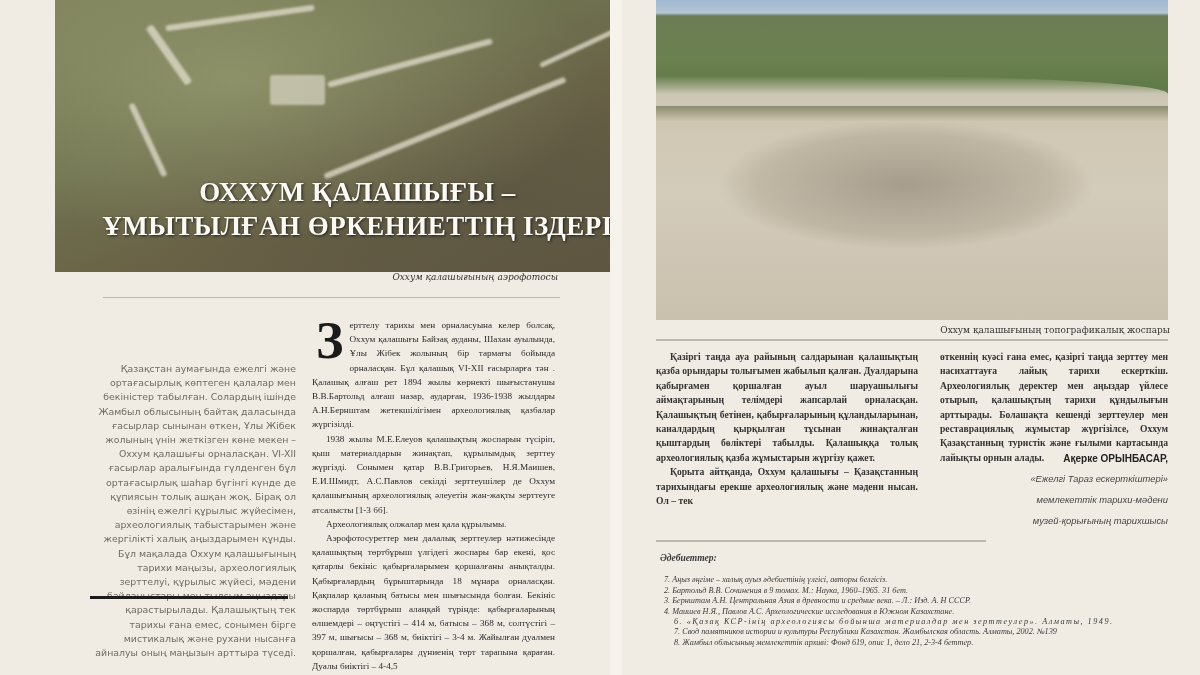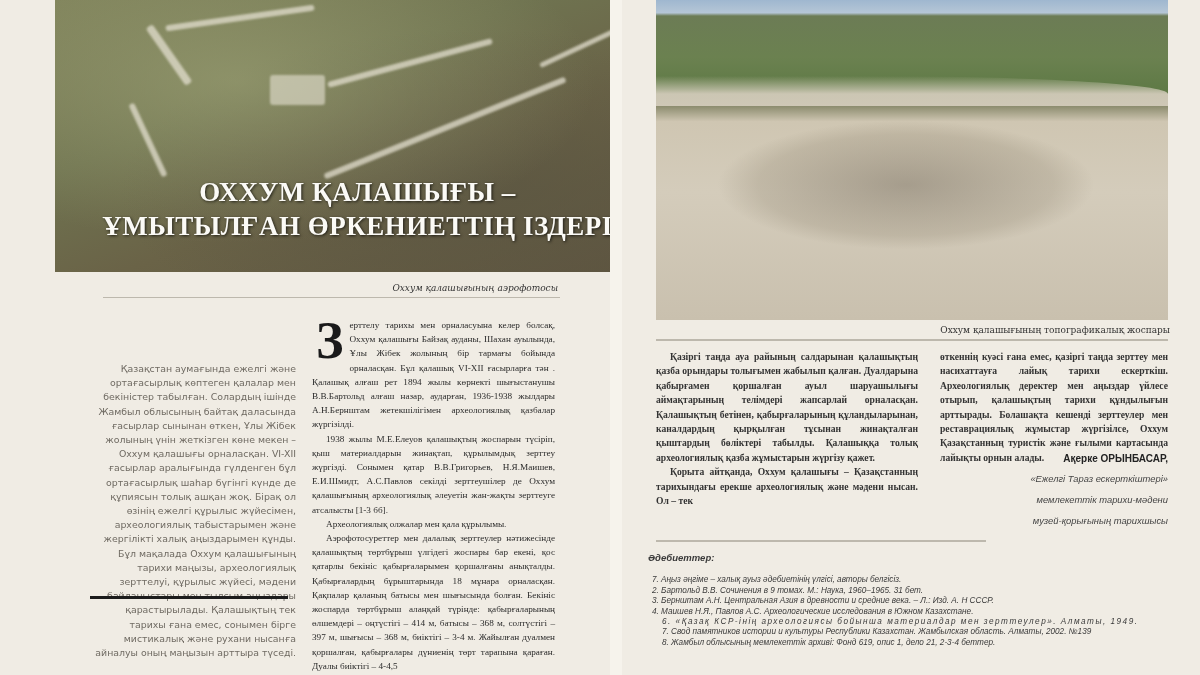--- a/index.html
+++ b/index.html
@@ -16,21 +16,21 @@
     background:
       radial-gradient(ellipse at 30% 30%, rgba(160,165,120,0.6), transparent 60%),
       radial-gradient(ellipse at 70% 70%, rgba(90,85,65,0.7), transparent 60%),
       linear-gradient(160deg, #7d8059 0%, #6f7350 35%, #6a6347 60%, #5e5440 100%);
     margin-left: 48px;
   }
   .photo-left .wall { position: absolute; background: rgba(225,222,205,0.75); border-radius: 3px; filter: blur(1px); }
   .title-block { position: absolute; left: 0; right: 0; top: 175px; text-align: center; color: #fbfaf6;
     font-family: "Liberation Serif", serif; font-weight: bold; font-size: 27px; line-height: 34px; letter-spacing: 0.5px;
     text-shadow: 1px 1px 3px rgba(0,0,0,0.7); }
-  .caption-left { position: absolute; right: 52px; top: 283px; font-style: italic; font-size: 9px; color: #333; }
+  .caption-left { position: absolute; right: 52px; top: 272px; font-style: italic; font-size: 9px; color: #333; }
   .rule-left-top { position: absolute; left: 103px; right: 50px; top: 297px; height: 1px; background: #bdb8ad; }
 
   .intro { position: absolute; left: 88px; top: 318px; width: 208px; font-family: "DejaVu Sans", sans-serif;
     font-size: 9.4px; line-height: 14.2px; color: #6f6a62; text-align: right; margin-top: 44px; }
   .intro-bar { position: absolute; left: 90px; top: 596px; width: 198px; height: 3px; background: #1c1c1c; }
 
   .col-mid { position: absolute; left: 312px; top: 318px; width: 243px; font-size: 9.2px; line-height: 14.2px;
     color: #2a2a2a; text-align: justify; font-family: "Liberation Serif", serif; }
   .col-mid p { margin: 0; }
   .col-mid .indent { text-indent: 14px; }
@@ -51,21 +51,21 @@
     font-family: "Liberation Serif", serif; font-weight: bold; color: #333; text-align: justify; }
   .col-r2 { position: absolute; left: 318px; top: 350px; width: 228px; font-size: 9.6px; line-height: 14.4px;
     font-family: "Liberation Serif", serif; font-weight: bold; color: #333; text-align: justify; }
   .col-r1 p, .col-r2 p { text-indent: 14px; }
   .rule-right-mid { position: absolute; left: 34px; width: 330px; top: 540px; height: 2px; background: #bdb8ad; }
 
   .author { position: absolute; right: 32px; top: 453px; text-align: right; font-family: Liberation Sans, sans-serif; }
   .author-name { font-weight: bold; font-size: 10px; color: #222; }
   .author-line { font-style: italic; font-size: 9.4px; line-height: 13px; color: #444; margin-top: 8px; }
 
-  .refs { position: absolute; left: 26px; top: 553px; width: 520px; font-family: Liberation Sans, sans-serif;
+  .refs { position: absolute; left: 38px; top: 553px; width: 520px; font-family: Liberation Serif, serif;
     font-style: italic; font-size: 8.2px; line-height: 10.4px; color: #3a3a3a; }
   .refs-title { font-weight: bold; font-size: 9.5px; margin-bottom: 12px; }
   .refs .ref { padding-left: 4px; }
   .refs .ref.cont { padding-left: 0; margin-left: -20px; }
 </style>
 </head>
 <body>
 
 <div class="page page-left">
   <div class="photo-left">

